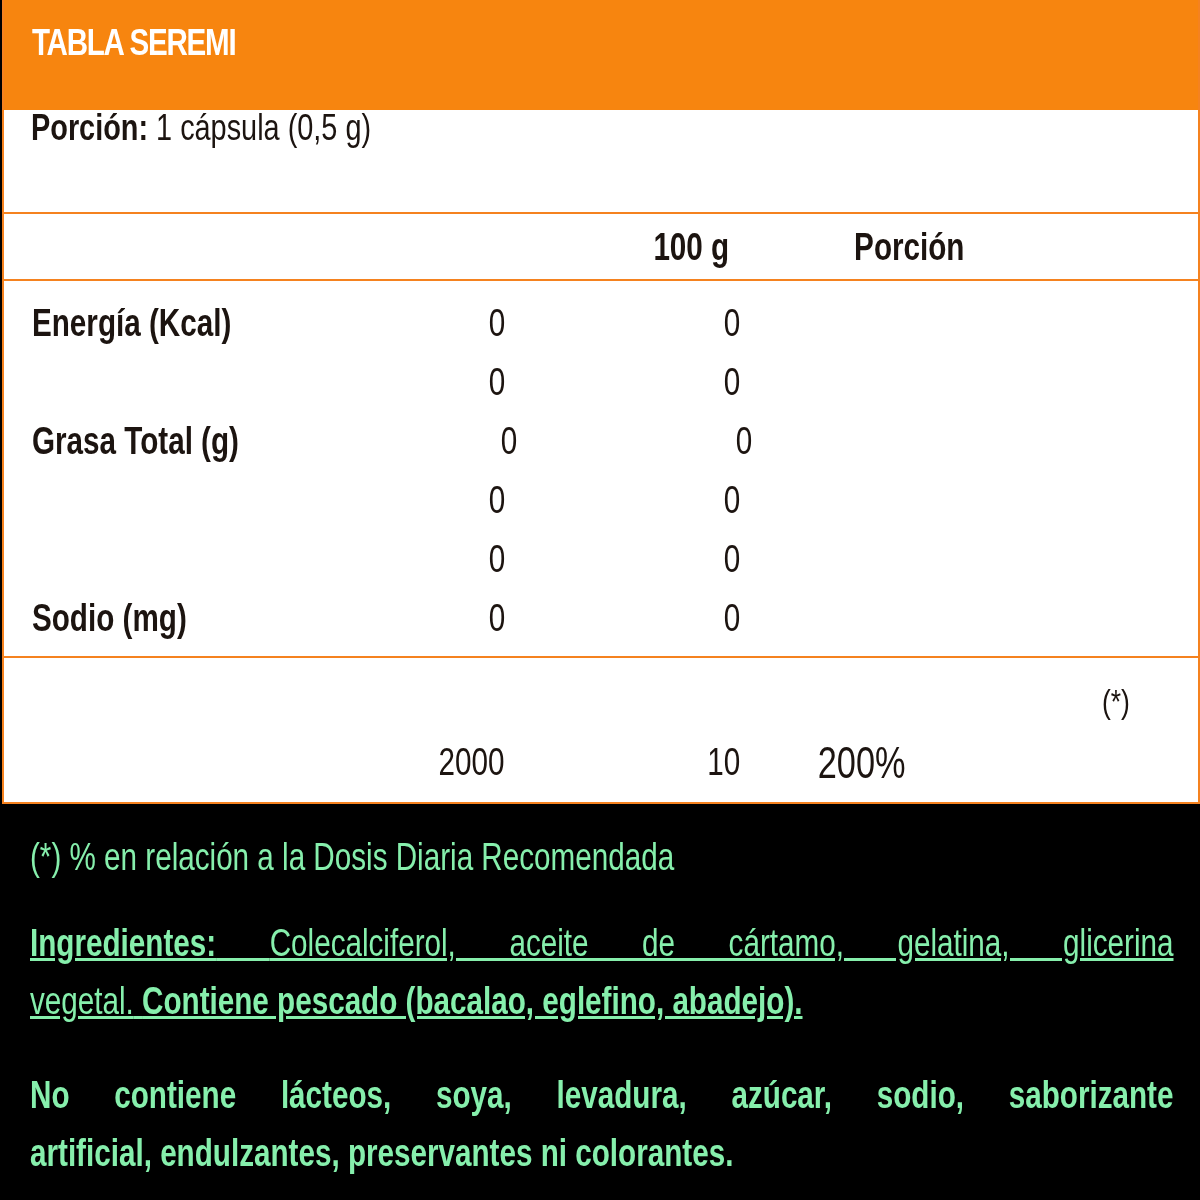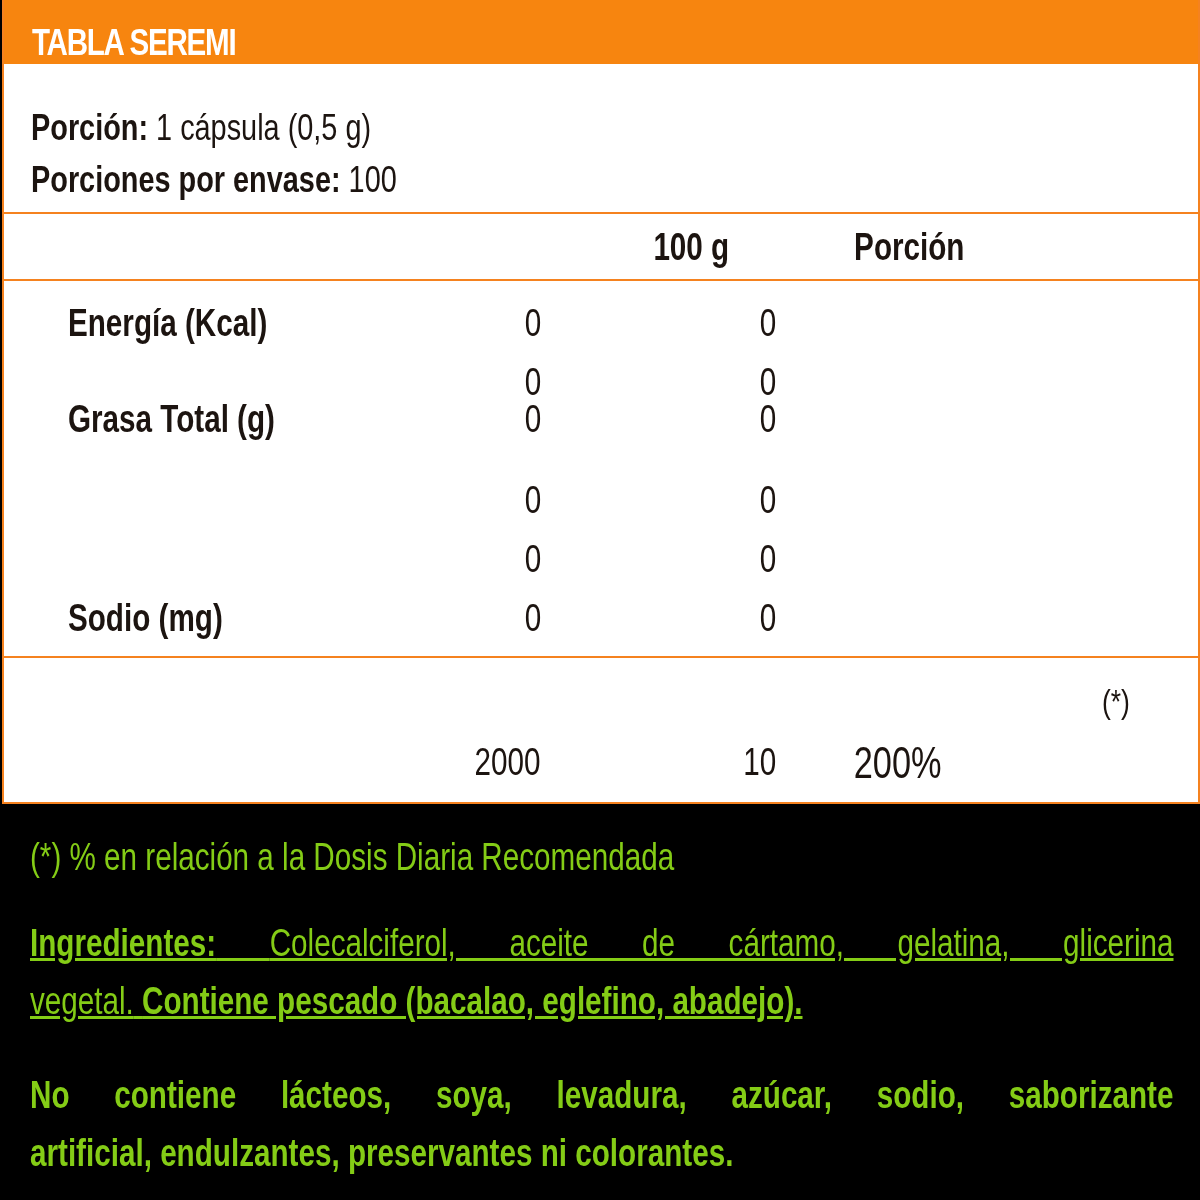--- a/index.html
+++ b/index.html
@@ -23,21 +23,21 @@
     height: 802px;
     background: #ffffff;
     border: 2px solid #f5821f;
     border-top: none;
   }
   .header {
     position: absolute;
     left: 0;
     top: 0;
     width: 1194px;
-    height: 64px;
+    height: 110px;
     background: #f7850f;
   }
   .header-title {
     position: absolute;
     left: 28px;
     top: 22px;
     font-size: 36px;
     font-weight: bold;
     color: #ffffff;
     letter-spacing: -1.5px;
@@ -78,21 +78,20 @@
     display: inline-block;
     transform: scaleX(0.78);
   }
   .colhead span, .val span, .pct span, .footnote-mark span { transform-origin: right center; }
   .label span { transform-origin: left center; }
   .row {
     position: absolute;
     left: 0;
     width: 970px;
     height: 59px;
-    margin-left: 36px;
   }
   .label {
     position: absolute;
     left: 28px;
     top: 0;
     font-size: 38px;
     font-weight: bold;
     line-height: 59px;
     white-space: nowrap;
   }
@@ -117,21 +116,21 @@
   .footnote-mark {
     position: absolute;
     font-size: 34px;
     white-space: nowrap;
     text-align: right;
   }
   .footer {
     position: absolute;
     left: 30px;
     width: 1144px;
-    color: #84cc16;
+    color: #86efac;
     font-size: 38px;
     line-height: 58px;
   }
   .footer .line {
     white-space: nowrap;
     transform: scaleX(0.78);
     transform-origin: left center;
     width: 1466px;
     text-align: justify;
     text-align-last: justify;
@@ -146,44 +145,38 @@
   <div class="header">
     <div class="header-title">TABLA SEREMI</div>
   </div>
 
   <div class="serving" style="top:106px;">
     <span class="condensed">
       <b>Porción:</b>
       <span>1 cápsula (0,5 g)</span>
     </span>
   </div>
-  <div class="serving" style="top:158px;">
-    <span class="condensed">
-      <b>Porciones por envase:</b>
-      <span>100</span>
-    </span>
-  </div>
 
   <div class="hr" style="top:212px;"></div>
 
   <div class="colhead c1"><span>100 g</span></div>
   <div class="colhead c2"><span>Porción</span></div>
 
   <div class="hr" style="top:279px;"></div>
 
   <div class="row" style="top:294px;">
     <div class="label"><span>Energía (Kcal)</span></div>
     <div class="val c1"><span>0</span></div>
     <div class="val c2"><span>0</span></div>
   </div>
   <div class="row" style="top:353px;">
     <div class="val c1"><span>0</span></div>
     <div class="val c2"><span>0</span></div>
   </div>
-  <div class="row" style="top:390px;">
+  <div class="row" style="top:412px;padding-left:12px;">
     <div class="label"><span>Grasa Total (g)</span></div>
     <div class="val c1"><span>0</span></div>
     <div class="val c2"><span>0</span></div>
   </div>
   <div class="row" style="top:471px;">
     <div class="val c1"><span>0</span></div>
     <div class="val c2"><span>0</span></div>
   </div>
   <div class="row" style="top:530px;">
     <div class="val c1"><span>0</span></div>

